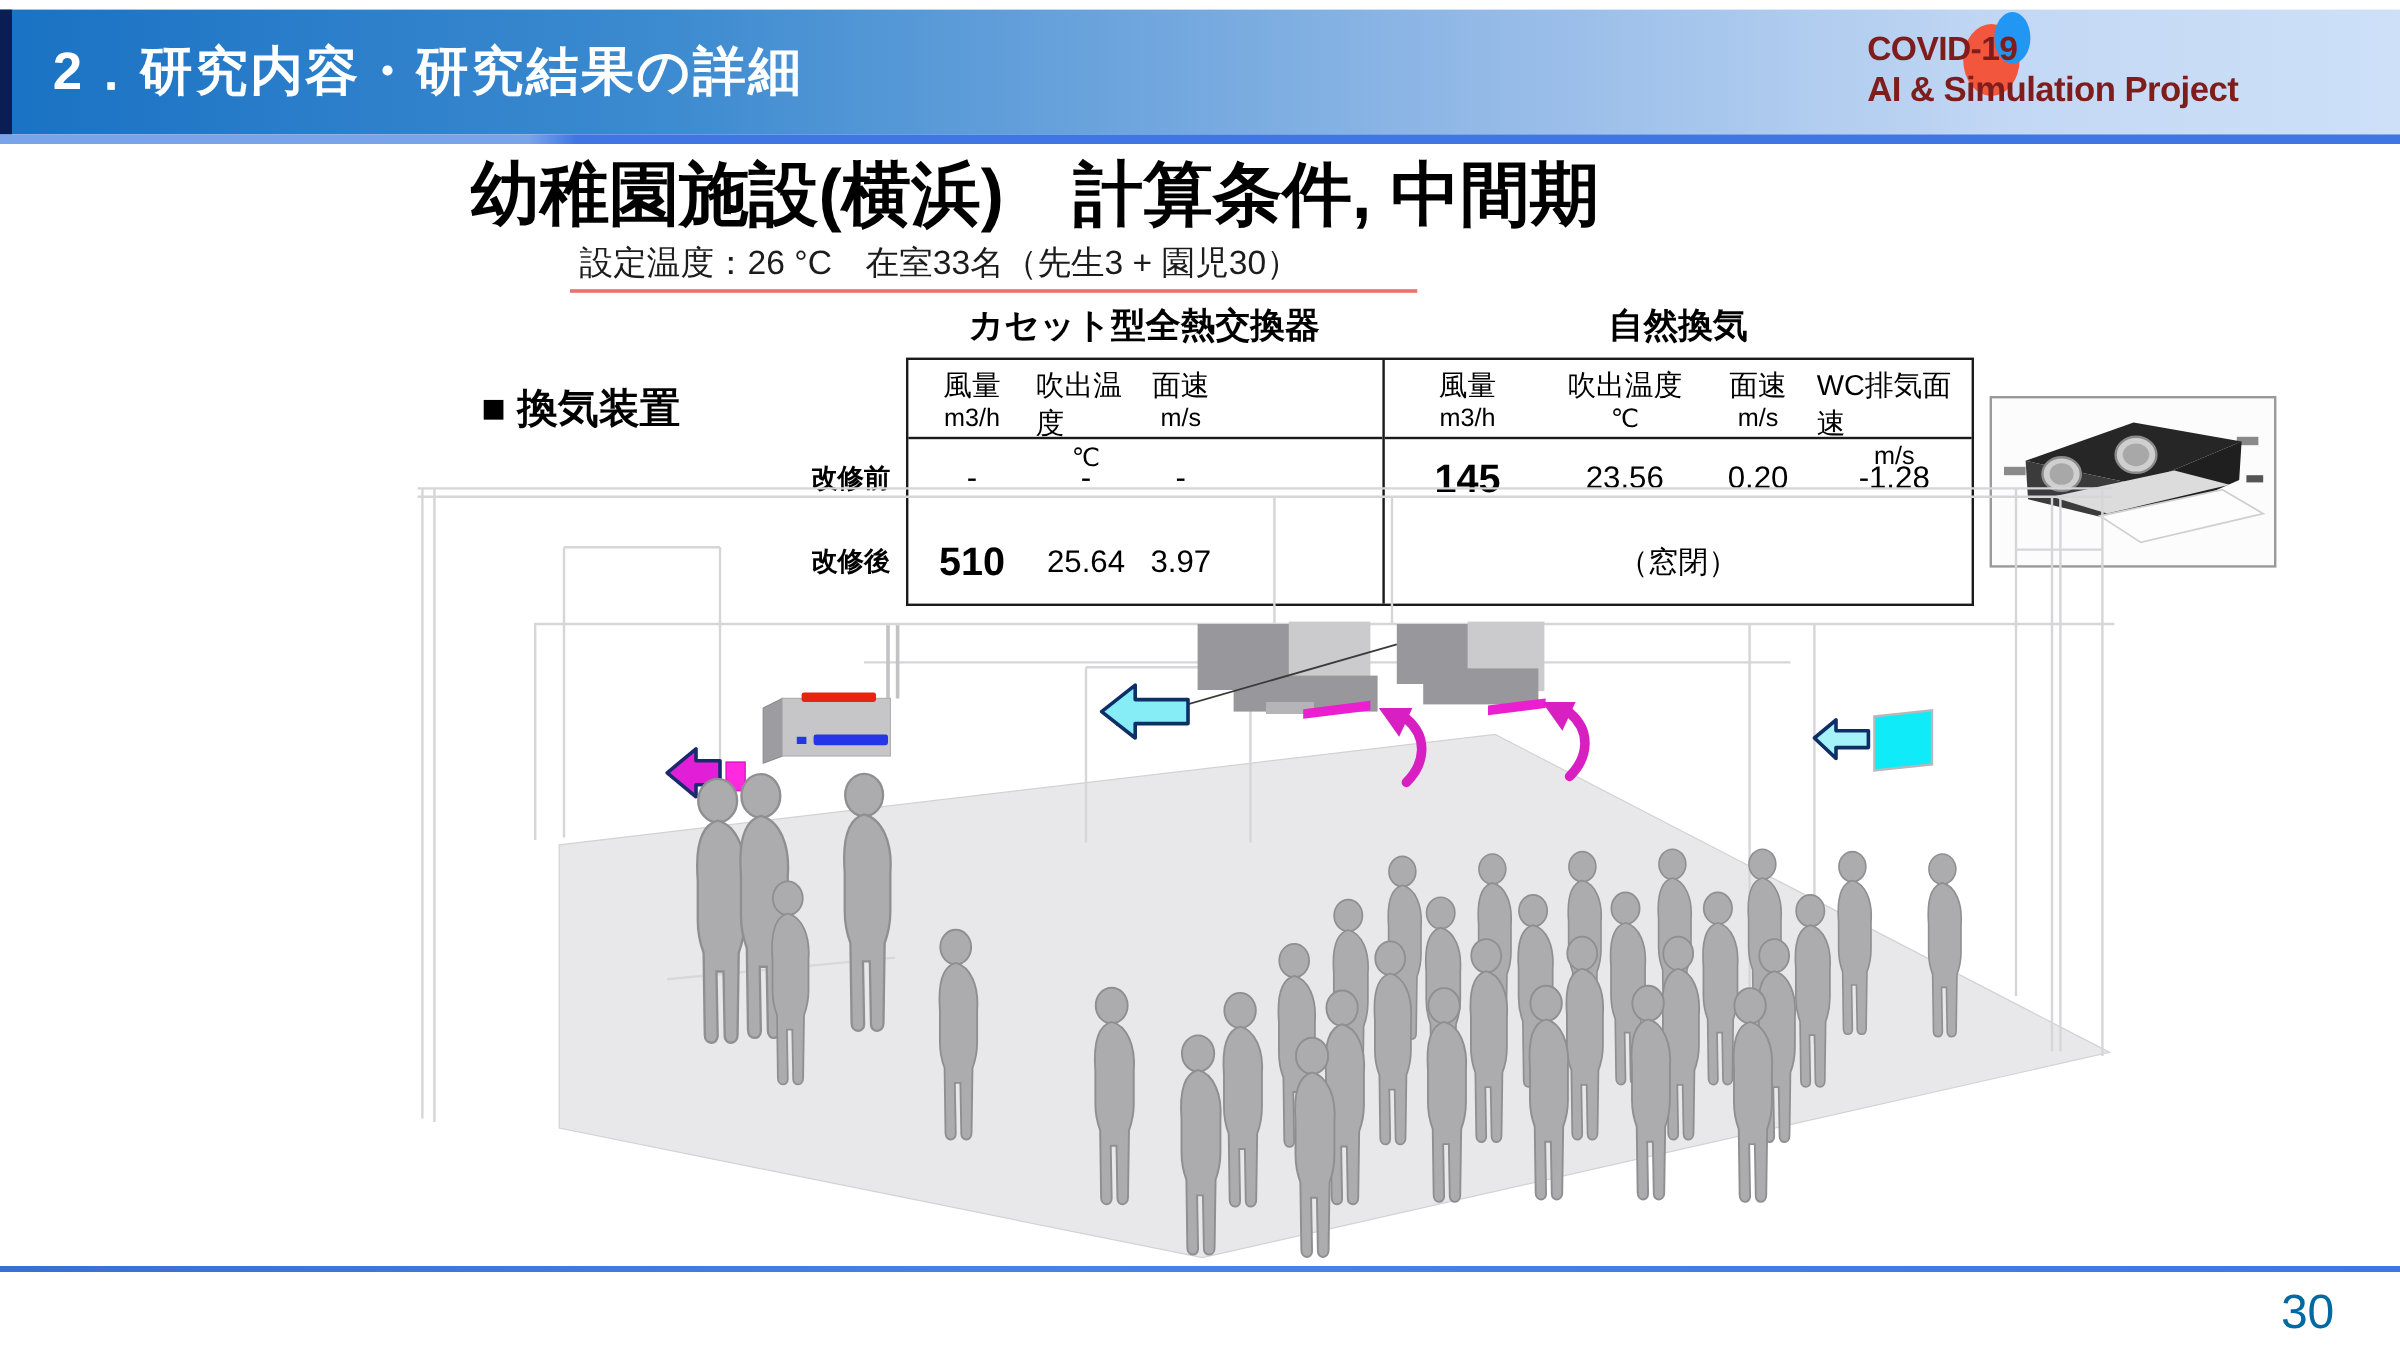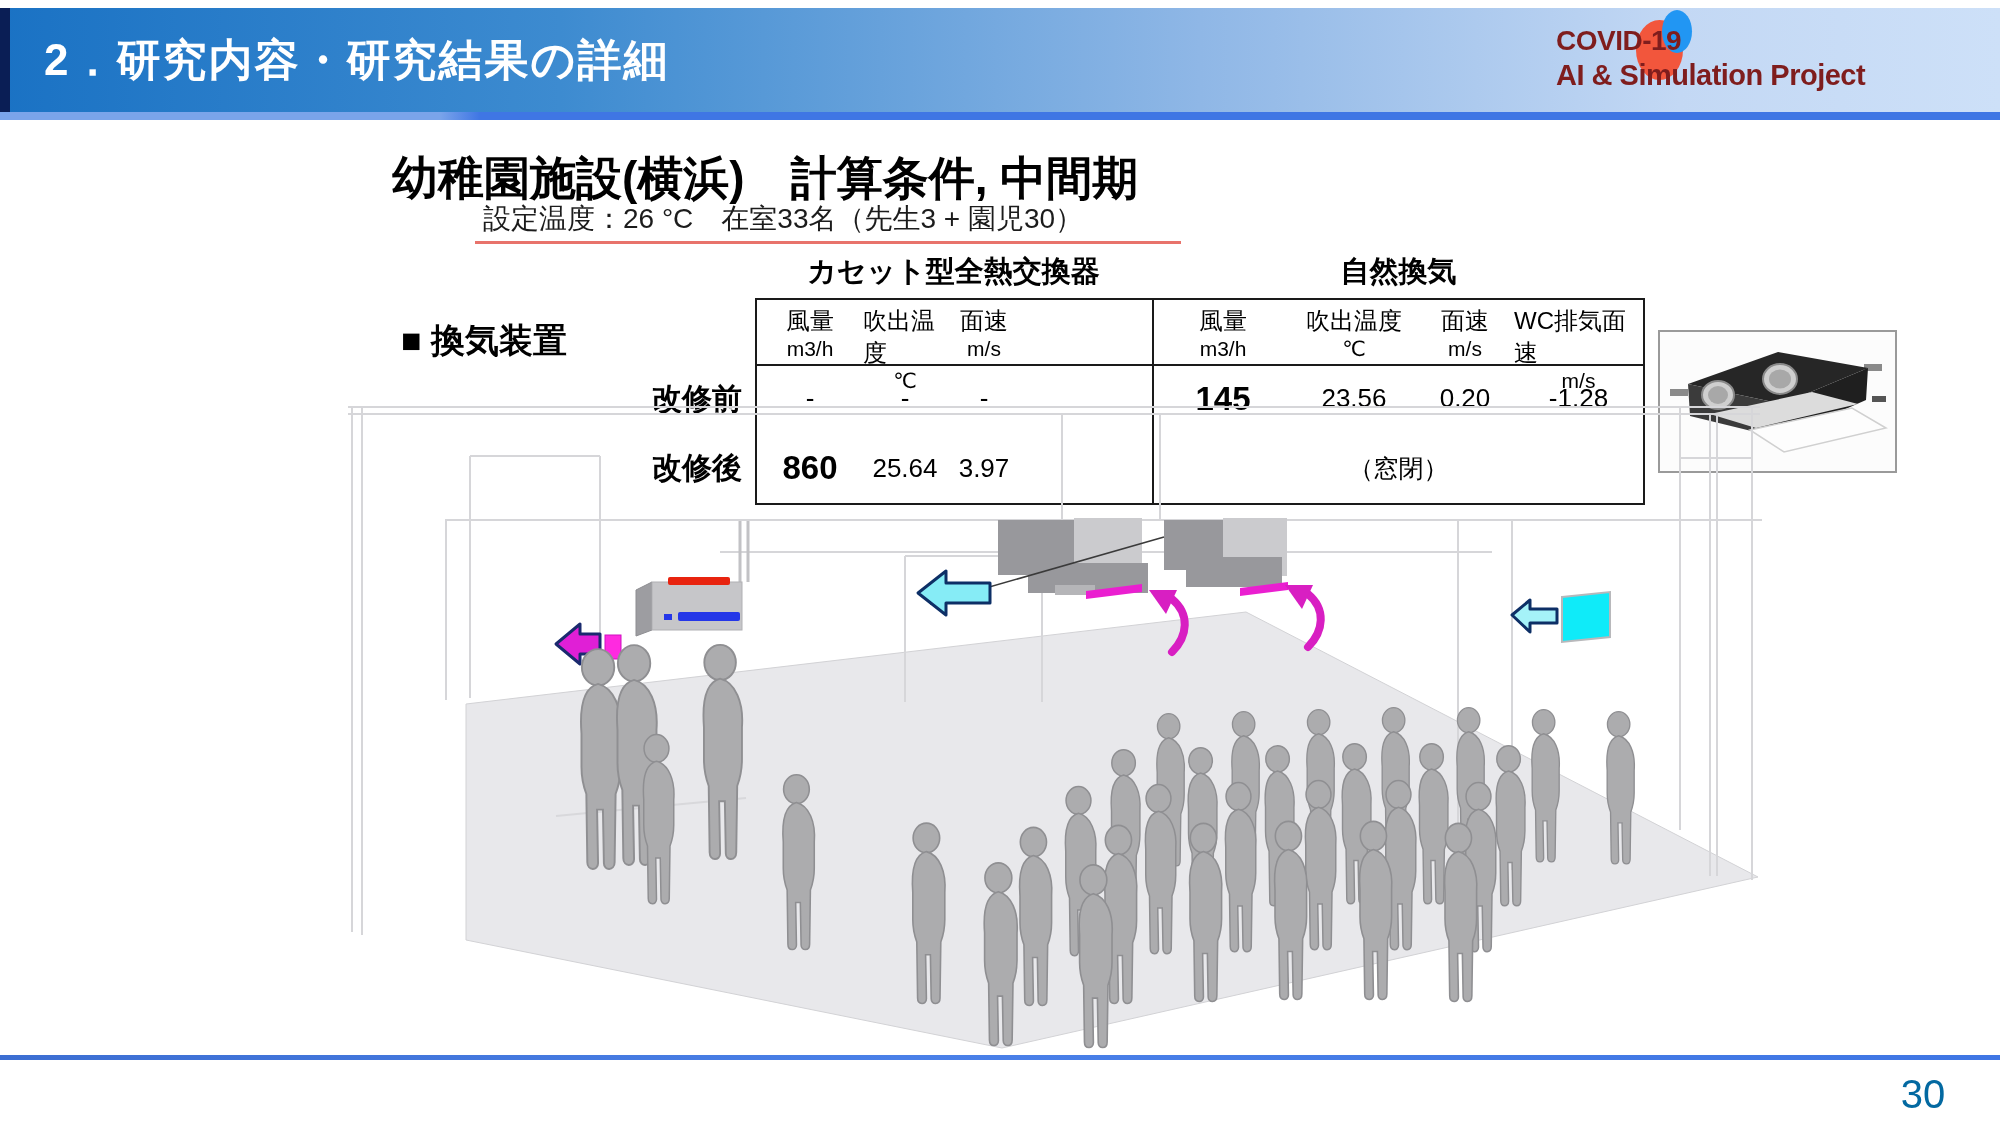--- a/index.html
+++ b/index.html
@@ -23,32 +23,32 @@
   .logo-circle.blue{left:106px;top:-14px;width:30px;height:43px;background:#2196f3;}
   .logo-line{position:relative;z-index:2;font-weight:800;color:#7f1d1d;line-height:1.2;letter-spacing:-0.5px;}
   .logo-line.l1{font-size:28px;}
   .logo-line.l2{font-size:29px;}
 
   
   .section-label{position:absolute;left:55px;top:120px;font-size:47px;font-weight:800;
     color:#173a80;line-height:1.07;white-space:nowrap;}
 
   
-  .main-title{position:absolute;left:392px;top:124px;font-size:46px;font-weight:600;white-space:nowrap;margin-top:24px;}
+  .main-title{position:absolute;left:392px;top:124px;font-size:58px;font-weight:600;white-space:nowrap;}
   .subtitle{position:absolute;left:483px;top:200px;font-size:28px;color:#1c1c1c;white-space:nowrap;}
   .subtitle-underline{position:absolute;left:475px;top:241px;width:706px;height:3px;background:#e8736b;}
 
   
   .equip-label{position:absolute;left:401px;top:318px;font-size:34px;font-weight:700;white-space:nowrap;}
 
   
   .ghdr{position:absolute;top:252px;text-align:center;font-weight:800;font-size:29px;}
   .ghdr.gleft{left:755px;width:397px;}
   .ghdr.gright{left:1152px;width:493px;}
-  .row-label{position:absolute;left:570px;width:172px;text-align:right;font-weight:800;font-size:30px;}
+  .row-label{position:absolute;left:570px;width:172px;text-align:right;font-weight:800;font-size:22px;}
   .row-label.rl1{top:364px;height:69px;line-height:69px;}
   .row-label.rl2{top:433px;height:70px;line-height:70px;}
   .tbl{position:absolute;left:755px;top:298px;width:890px;height:207px;border:2px solid #1a1a1a;
     box-sizing:border-box;display:flex;background:#fff;}
   .tsec{position:relative;display:grid;grid-template-rows:64px 69px 1fr;box-sizing:border-box;}
   .tsec.tleft{width:397px;border-right:2px solid #1a1a1a;grid-template-columns:106px 84px 74px 1fr;}
   .tsec.tright{flex:1;grid-template-columns:138px 124px 98px 1fr;}
   .hline{position:absolute;left:0;right:0;top:64px;border-top:2px solid #1a1a1a;}
   .hcell{display:flex;flex-direction:column;align-items:center;justify-content:space-between;
     padding:5px 0 22px;}
@@ -115,21 +115,21 @@
       </div>
       <div class="hcell">
         <div class="hname">面速</div>
         <div class="hunit">m/s</div>
       </div>
       <div></div>
       <div class="dcell">-</div>
       <div class="dcell">-</div>
       <div class="dcell">-</div>
       <div></div>
-      <div class="dcell big">860</div>
+      <div class="dcell big">510</div>
       <div class="dcell">25.64</div>
       <div class="dcell">3.97</div>
       <div></div>
     </div>
     <div class="tsec tright">
       <div class="hline"></div>
       <div class="hcell">
         <div class="hname">風量</div>
         <div class="hunit">m3/h</div>
       </div>

